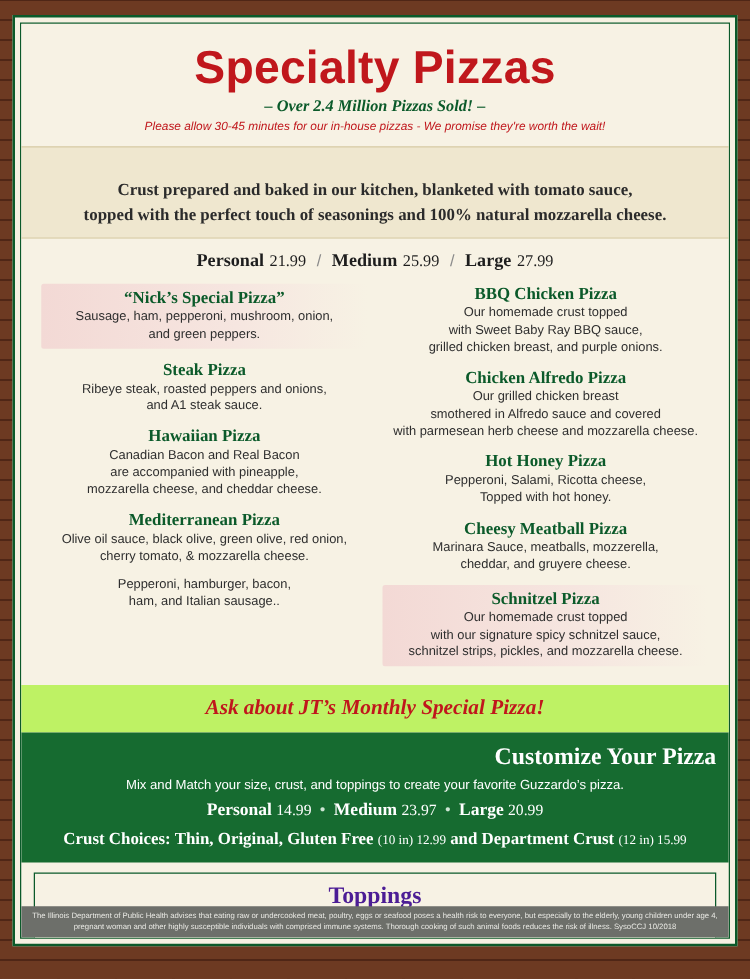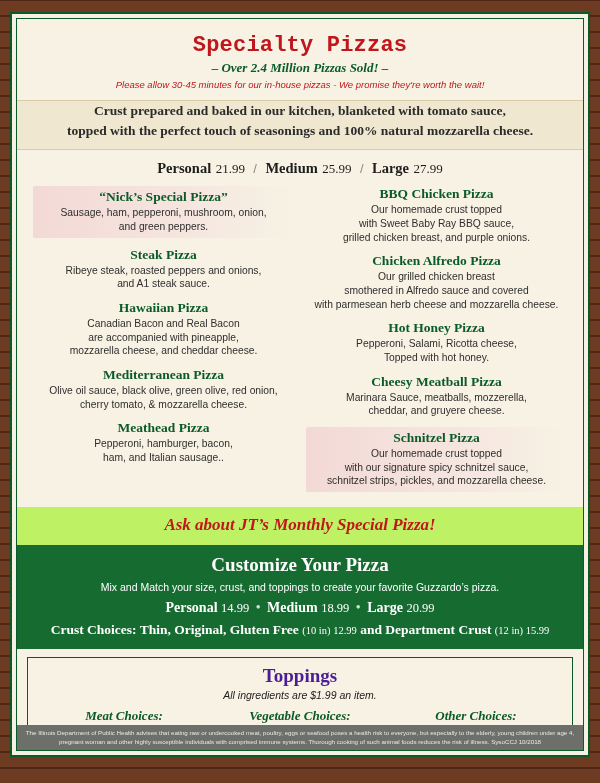--- a/index.html
+++ b/index.html
@@ -27,35 +27,35 @@
   .inner{
     position:absolute;inset:4px;
     border:1px solid #0b5a2a;
     box-sizing:border-box;
     background:#f7f2e4;
     overflow:hidden;
   }
   
   .hdr{padding:10px 14px 4px;text-align:center;background:#f7f2e4;}
   .title{
-    font-family:Liberation Mono, monospace;
-    font-size:22px;font-weight:bold;color:#c0171c;
+    font-family:Liberation Sans, sans-serif;
+    font-size:37px;font-weight:bold;color:#c0171c;
     letter-spacing:.2px;margin:4px 0 2px;
   }
   .subtitle{
     font-family:"Liberation Serif",serif;
     font-size:13px;color:#0b5a2a;font-weight:bold;font-style:italic;margin:2px 0 3px;
   }
   .note{
     font-size:9.5px;color:#c0171c;font-style:italic;margin:0 0 6px;
   }
   .crust-band{
     background:#efe7cf;
     border-top:1px solid #d8cba6;border-bottom:1px solid #d8cba6;
-    padding:0 20px 9px;text-align:center;
+    padding:24px 20px 9px;text-align:center;
   }
   .crust-band div{
     font-family:"Liberation Serif",serif;
     font-size:13.5px;font-weight:bold;color:#2b2b2b;line-height:1.45;
   }
   .sizes{
     text-align:center;padding:9px 0 7px;background:#f7f2e4;
   }
   .sizes .sz{font-family:"Liberation Serif",serif;font-size:14.5px;font-weight:bold;color:#1d1d1d;}
   .sizes .pr{font-family:"Liberation Serif",serif;font-size:13px;font-weight:normal;color:#1d1d1d;}
@@ -83,21 +83,21 @@
   .ask{
     text-align:center;padding:8px 0 10px;
     font-family:"Liberation Serif",serif;font-size:17px;font-weight:bold;
     font-style:italic;color:#c0171c;background:#bef264;
   }
   
   .custom{
     background:#166b30;color:#fff;text-align:center;padding:9px 10px 11px;
   }
   .custom h2{
-    margin:0 0 5px;font-family:"Liberation Serif",serif;font-size:19px;font-weight:bold;
+    margin:0 0 5px;font-family:"Liberation Serif",serif;font-size:19px;font-weight:bold;text-align:right;
   }
   .custom .mix{font-size:10.5px;margin-bottom:7px;}
   .custom .sizes2{font-family:"Liberation Serif",serif;font-size:14px;font-weight:bold;margin-bottom:6px;}
   .custom .sizes2 .pr{font-weight:normal;font-size:12.5px;}
   .custom .sizes2 .sep{color:#cfe6d5;padding:0 3px;font-weight:normal;}
   .custom .crusts{font-family:"Liberation Serif",serif;font-size:13.5px;font-weight:bold;}
   .custom .crusts .sm{font-size:10.5px;font-weight:normal;}
   
   .topbox{
     margin:8px 10px 0;border:1px solid #0b5a2a;background:#f7f2e4;
@@ -163,21 +163,20 @@
           </div>
           <div class="pizza">
             <div class="p-name">Hawaiian Pizza</div>
             <div class="p-desc">Canadian Bacon and Real Bacon<br>are accompanied with pineapple,<br>mozzarella cheese, and cheddar cheese.</div>
           </div>
           <div class="pizza">
             <div class="p-name">Mediterranean Pizza</div>
             <div class="p-desc">Olive oil sauce, black olive, green olive, red onion,<br>cherry tomato, &amp; mozzarella cheese.</div>
           </div>
           <div class="pizza">
-            <div class="p-name">Meathead Pizza</div>
             <div class="p-desc">Pepperoni, hamburger, bacon,<br>ham, and Italian sausage..</div>
           </div>
         </div>
     <div class="col" id="col-right">
           <div class="pizza">
             <div class="p-name">BBQ Chicken Pizza</div>
             <div class="p-desc">Our homemade crust topped<br>with Sweet Baby Ray BBQ sauce,<br>grilled chicken breast, and purple onions.</div>
           </div>
           <div class="pizza">
             <div class="p-name">Chicken Alfredo Pizza</div>
@@ -201,21 +200,21 @@
   <div class="ask">Ask about JT’s Monthly Special Pizza!</div>
 
   <div class="custom">
     <h2>Customize Your Pizza</h2>
     <div class="mix">Mix and Match your size, crust, and toppings to create your favorite Guzzardo’s pizza.</div>
     <div class="sizes2">
       <span>Personal</span>
       <span class="pr">14.99</span>
       <span class="sep">•</span>
       <span>Medium</span>
-      <span class="pr">18.99</span>
+      <span class="pr">23.97</span>
       <span class="sep">•</span>
       <span>Large</span>
       <span class="pr">20.99</span>
     </div>
     <div class="crusts">
       <span>Crust Choices:</span>
       <span>Thin, Original,  Gluten Free</span>
       <span class="sm">(10 in) 12.99</span>
       <span>and Department Crust</span>
       <span class="sm">(12 in) 15.99</span>

